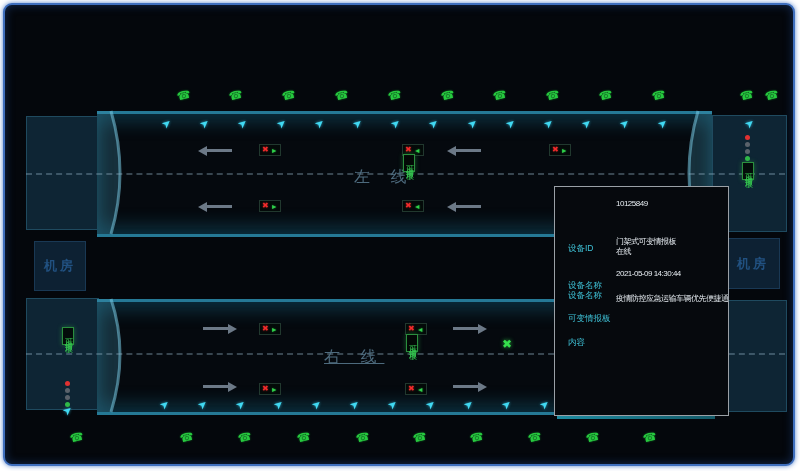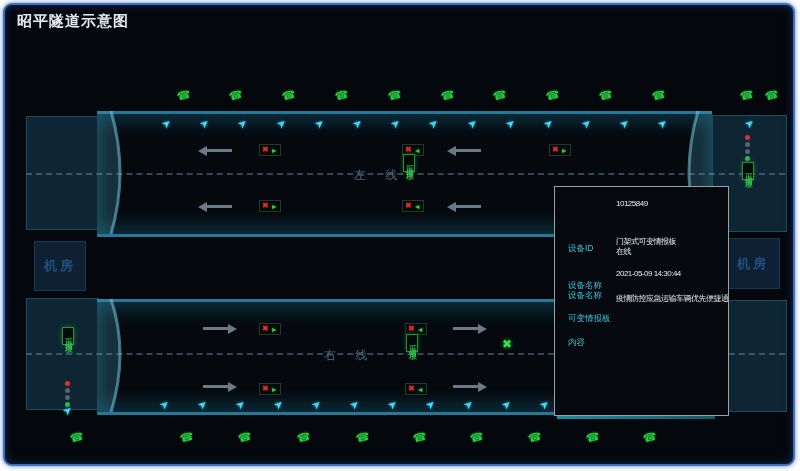--- a/index.html
+++ b/index.html
@@ -26,23 +26,23 @@
   .dash{position:absolute;border-top:2px dashed rgba(140,170,190,.38);z-index:4;}
   #dash-top{left:21px;top:168px;width:759px;}
   #dash-bottom{left:21px;top:348px;width:759px;}
 
   .room{position:absolute;display:flex;align-items:center;justify-content:center;
     background:rgba(20,52,78,.6);border:1px solid rgba(45,95,140,.38);
     color:#215181;font-size:13px;font-weight:bold;letter-spacing:3px;z-index:2;}
   #room-left{left:29px;top:236px;width:50px;height:48px;}
   #room-right{left:721px;top:233px;width:52px;height:49px;}
 
-  .lane-label{position:absolute;color:#4d6a7d;font-size:12px;letter-spacing:8px;z-index:5;}
+  .lane-label{position:absolute;color:#4d6a7d;font-size:16px;letter-spacing:8px;z-index:5;}
   #label-left-line{left:349px;top:162px;}
-  #label-right-line{left:319px;top:342px;}
+  #label-right-line{left:319px;top:342px;text-decoration:underline;}
 
   #icons{position:absolute;left:0;top:0;width:800px;height:471px;z-index:10;}
   #icons > span{position:absolute;display:block;line-height:1;}
 
   .phone{color:#27c93f;font-size:11px;transform:rotate(-14deg);text-shadow:0 0 2px rgba(30,200,60,.65);}
   .cam{color:#41d9f2;font-size:11px;transform:rotate(-42deg);text-shadow:0 0 3px rgba(60,210,240,.75);}
   .fan{color:#36e14d;font-size:12px;font-weight:bold;text-shadow:0 0 4px rgba(50,220,80,.75);}
 
   .garrow{width:26px;height:3px;background:#6c7987;}
   .garrow i{position:absolute;top:-3.5px;width:0;height:0;border-top:5px solid transparent;border-bottom:5px solid transparent;}
@@ -66,21 +66,20 @@
     background:linear-gradient(90deg,#1d8ba0,#135a68);}
   .prow{position:absolute;left:13px;display:flex;white-space:nowrap;}
   .prow .pl{width:48px;flex:0 0 48px;color:#3fc3d8;font-size:8.5px;margin-top:44px;}
   .prow .pv{color:#e6ecf1;font-size:8px;letter-spacing:-0.5px;}
 </style>
 </head>
 <body>
 
 <div class="window">
 
-  <div class="title">昭平隧道示意图</div>
 
   <div class="road" id="road-ul"></div>
   <div class="road" id="road-ur"></div>
   <div class="road" id="road-ll"></div>
   <div class="road" id="road-lr"></div>
 
   <div class="tube" id="tube-top"></div>
   <div class="tube" id="tube-bottom"></div>
 
   <svg class="bg" width="800" height="471" viewBox="0 0 800 471">

